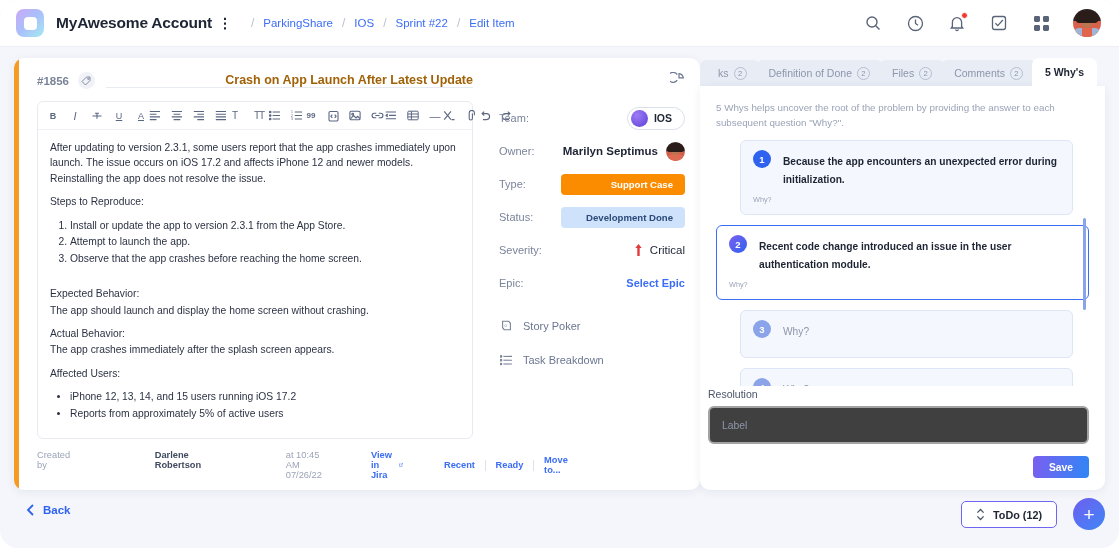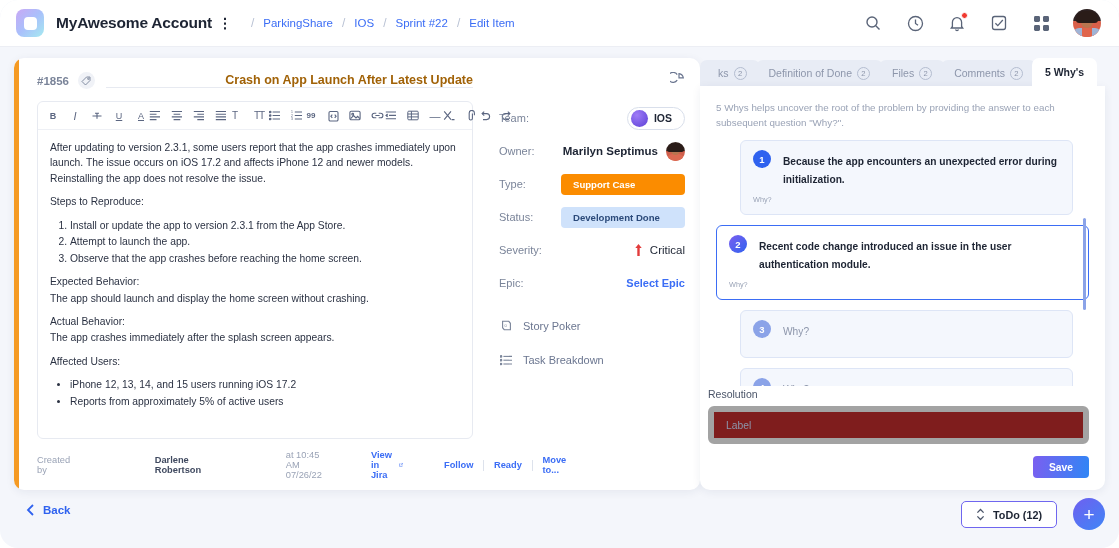--- a/index.html
+++ b/index.html
@@ -133,27 +133,27 @@
   .tsep { width: 12px; }
   .tbtn { width: 14px; height: 14px; display:flex; align-items:center; justify-content:center;
           color: #5b6681; font-size: 11px; }
 
   .desc {
     padding: 10px 12px 0 12px; overflow: hidden;
     font-size: 10.3px; color: #2b3243; line-height: 1.5;
   }
   .desc p { margin-bottom: 8px; }
   .desc .tight { margin-bottom: 1px; }
-  .desc ol { margin: 0 0 8px 20px; }
+  .desc ol { margin: 0 0 20px 20px; }
   .desc ul { margin: 0 0 8px 20px; }
   .desc li { margin-bottom: 1px; }
 
   .lc-footer {
     position: absolute; left: 18px; right: 16px; bottom: 10px;
-    display: flex; align-items: center;
+    display: flex; 
     font-size: 9.3px; color: #9aa3b6; gap: 41px;
   }
   .lc-footer b { color: #404a60; }
   .jira-link { color: #3b6df5; font-weight: bold; margin-left: 8px; display:inline-flex; align-items:center; gap:3px;}
   .foot-actions { margin-left: auto; display: flex; align-items: center; gap: 10px; }
   .foot-actions a { color: #3b6df5; font-weight: bold; font-size: 9.3px; }
   .vbar { width: 1px; height: 11px; background: #dde2ec; }
 
   
   .lc-meta { flex: 1; padding: 14px 16px 0 10px; position: relative; }
@@ -178,21 +178,21 @@
   .owner-av {
     width: 19px; height: 19px; border-radius: 50%; margin-left: 8px;
     background: linear-gradient(180deg,#3a2a24 0 45%, #cf5f4c 45% 100%);
     position: relative; overflow: hidden;
   }
   .owner-av .f { position:absolute; left:5px; top:4px; width:9px;height:9px;border-radius:50%;background:#b9754f;}
   .owner-av .h { position:absolute; left:1px; top:1px; width:17px;height:9px;border-radius:9px 9px 3px 3px;background:#2a1c18;}
   .owner-av .b { position:absolute; left:0px; bottom:-1px; width:19px;height:8px;border-radius:7px 7px 0 0;background:#dd6a52;}
 
   .badge {
-    min-width: 124px; text-align: left;
+    min-width: 124px; text-align: right;
     font-size: 9.6px; font-weight: bold; border-radius: 4px;
     padding: 5px 12px;
   }
   .badge-type { background: #fb8c00; color: #ffffff; }
   .badge-status { background: #cfe2fb; color: #2b4a7a; }
   .sev { display: flex; align-items: center; gap: 7px; font-size: 11.5px; color: #1d2433; }
   .sev-ico { color: #e23b3b; font-size: 12px; line-height: 1; }
   .epic-link { color: #3b6df5; font-size: 11px; font-weight: bold; }
 
   .meta-action {
@@ -256,23 +256,23 @@
   .why-sub { font-size: 7.3px; color: #9aa3b6; margin-top: 8px; margin-left: -30px; }
 
   .why-scroll {
     position: absolute; right: 3px; top: 78px;
     width: 3px; height: 92px; border-radius: 2px; background: #8ba3e8;
   }
 
   .resolution { position: absolute; left: 8px; right: 16px; bottom: 12px; }
   .res-label { font-size: 10.5px; color: #4b5569; margin-bottom: 6px; }
   .res-input {
-    height: 38px; border: 6px solid #a3a3a3; border-radius: 6px;
+    height: 38px; border: 2px solid #a3a3a3; border-radius: 6px;
     display: flex; align-items: center; padding: 0 12px;
-    font-size: 10.3px; color: #8d96ab; background: #7f1d1d;
+    font-size: 10.3px; color: #8d96ab; background: #404040;
   }
   .save-btn {
     margin-left: auto; margin-top: 12px;
     width: 56px; height: 22px; border-radius: 4px;
     background: linear-gradient(100deg,#7b5ff0 0%, #2f86f5 100%);
     color: #fff; font-size: 10.3px; font-weight: bold;
     display: flex; align-items: center; justify-content: center;
     border: none; cursor: pointer;
   }
   .save-row { display: flex; }
@@ -557,21 +557,21 @@
           <span>Created by</span>&nbsp;
           <b>Darlene Robertson</b>&nbsp;
           <span>at 10:45 AM 07/26/22</span>
           <a class="jira-link">
             <span>View in Jira</span>
             <svg width="8" height="8" viewBox="0 0 10 10" fill="none" stroke="currentColor" stroke-width="1.2">
                 <path d="M6 1h3v3M9 1L4.6 5.4M8 6v2.6H1.3V1.9H4"></path>
               </svg>
           </a>
           <span class="foot-actions">
-            <a>Follow</a>
+            <a>Recent</a>
             <span class="vbar"></span>
             <a>Ready</a>
             <span class="vbar"></span>
             <a>Move to...</a>
           </span>
         </div>
       </div>
 
       <div class="lc-meta">
         <span class="share-ico">

